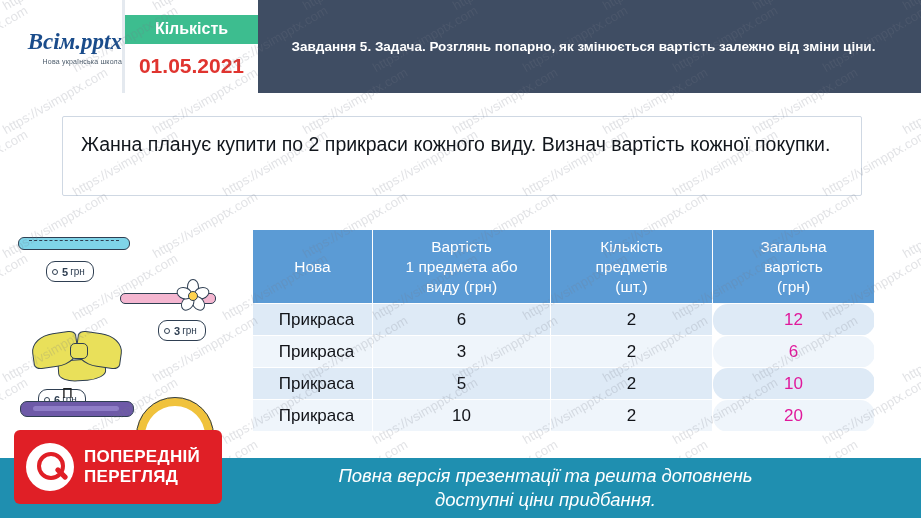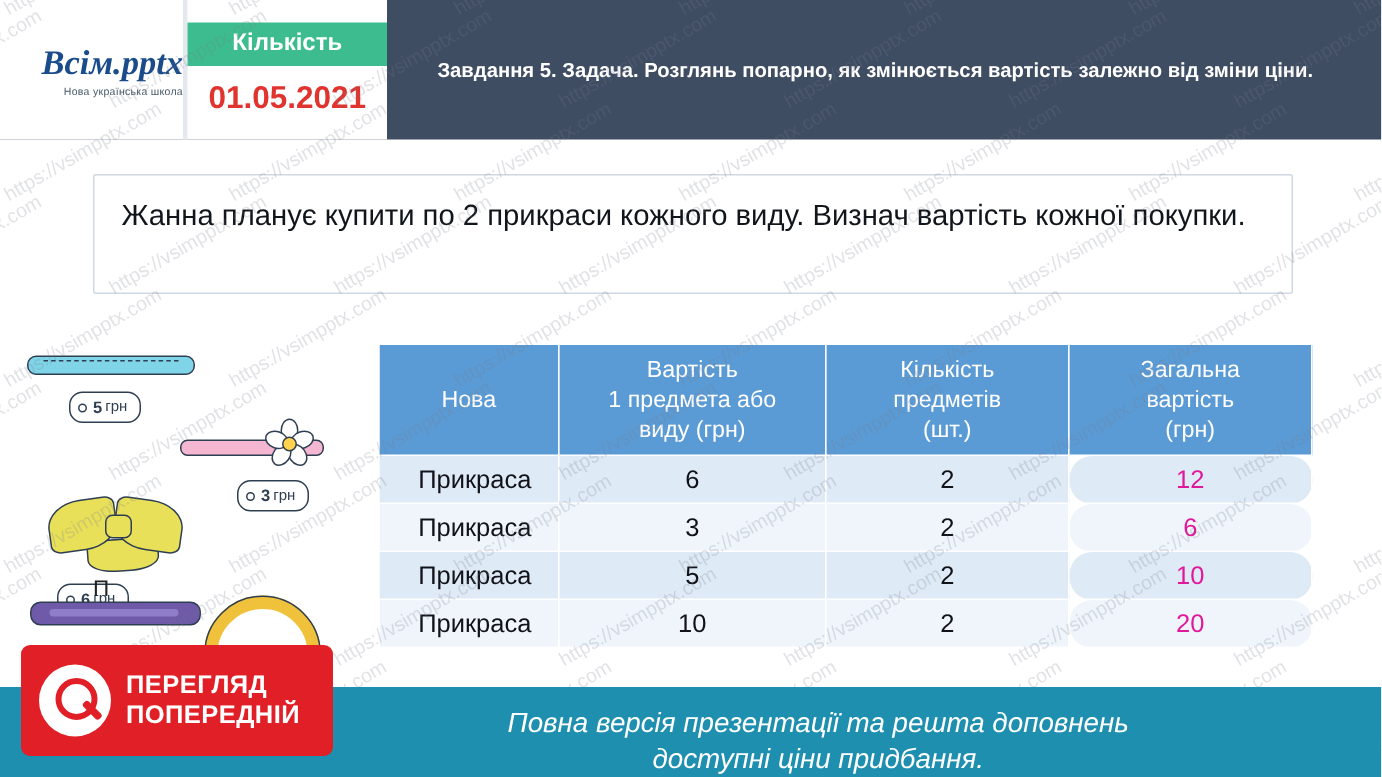--- a/index.html
+++ b/index.html
@@ -316,21 +316,21 @@
   }
 
   
   .bottom-banner {
     position: absolute;
     left: 0; bottom: 0;
     width: 921px; height: 60px;
     background: #1f8fb0;
     z-index: 10;
     display: flex;
-    align-items: flex-end;
+    align-items: center;
     justify-content: center;
   }
   .bottom-banner p {
     color: #ffffff;
     font-size: 18.5px;
     font-style: italic;
     text-align: center;
     line-height: 1.3;
     padding-left: 170px;
   }
@@ -597,18 +597,18 @@
   <div class="bottom-banner">
     <p>
       <span>Повна версія презентації та решта доповнень</span><br>
       <span>доступні ціни придбання.</span>
     </p>
   </div>
 
   <div class="preview-badge">
     <div class="magnifier"></div>
     <div class="preview-text">
+      <div>ПОПЕРЕДНІЙ</div>
       <div>ПЕРЕГЛЯД</div>
-      <div>ПОПЕРЕДНІЙ</div>
     </div>
   </div>
 
 </div>
 
 </body></html>

